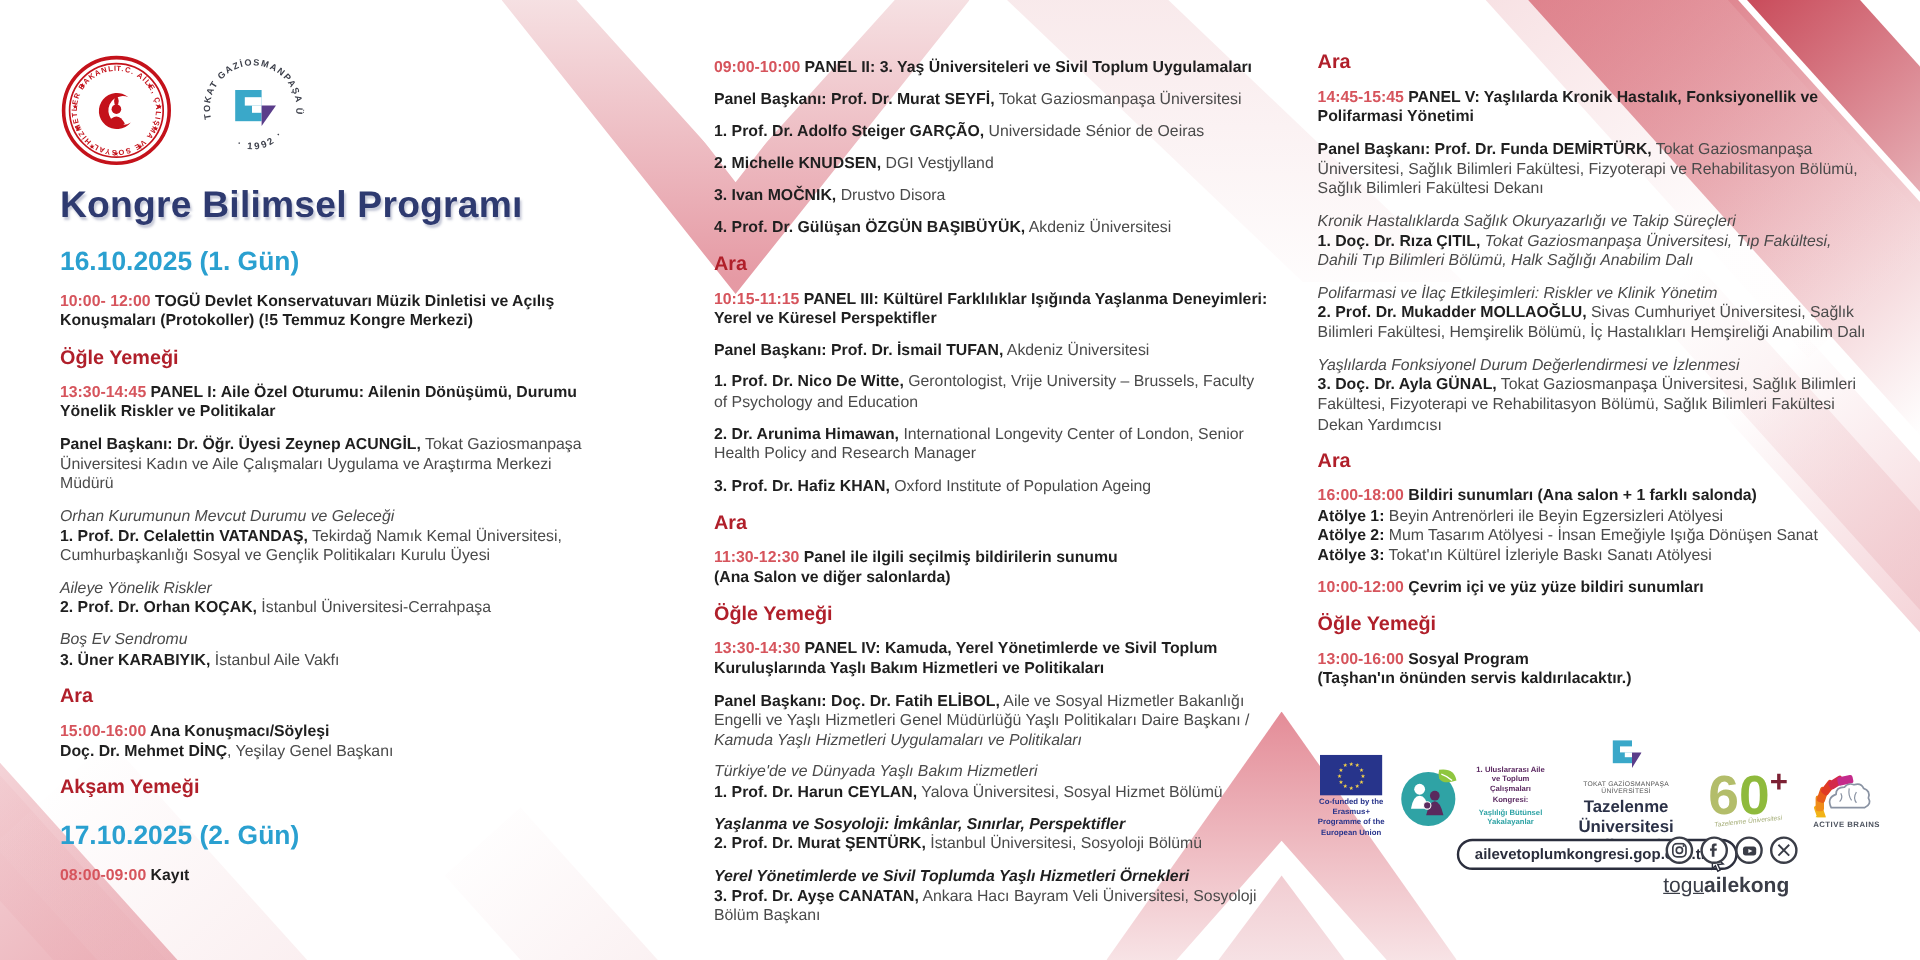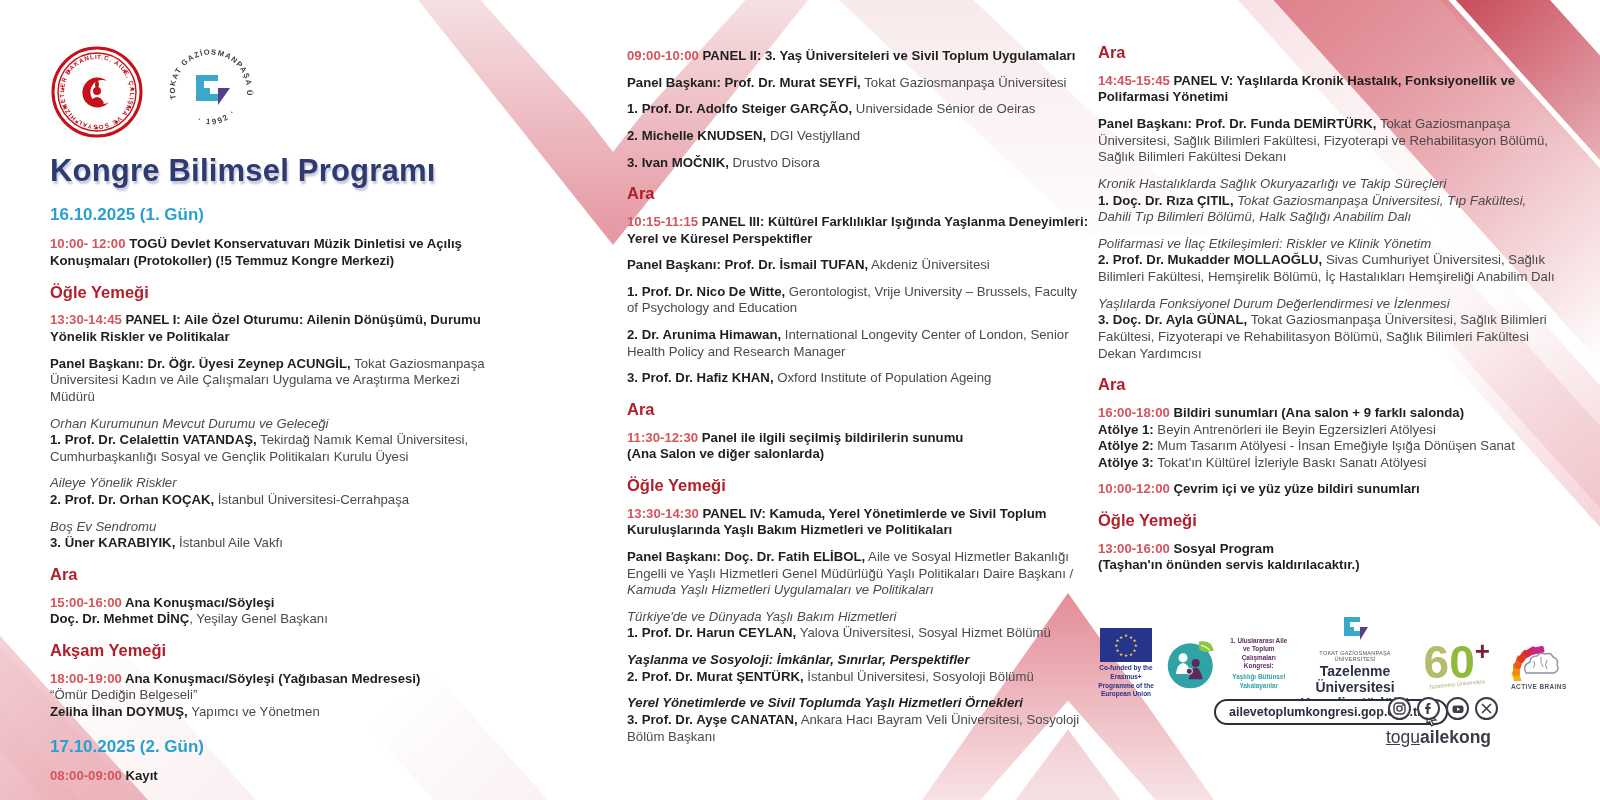--- a/index.html
+++ b/index.html
@@ -52,24 +52,24 @@
   
   .col{position:absolute;}
   .col p.blk{margin:0 0 10px;font-size:13.2px;line-height:1.26;color:#4a4a4a;white-space:pre-line;}
   .col p.day{margin:15px 0 11px;}
   .col p.sec{margin:12px 0 10px;}
   span.time{color:#d6545c;font-weight:bold;}
   span.b{color:#1f1f1f;font-weight:bold;}
   span.n{color:#4a4a4a;}
   span.i{color:#4a4a4a;font-style:italic;}
   span.bi{color:#1f1f1f;font-weight:bold;font-style:italic;}
-  p.day span.dayt{color:#2aa0d0;font-weight:bold;font-size:17px;}
+  p.day span.dayt{color:#2aa0d0;font-weight:bold;font-size:22px;}
   p.sec span.sect{color:#b01f2a;font-weight:bold;font-size:16.5px;}
   #col1{left:50px;top:45px;width:458px;}
-  #col2{left:627px;top:48px;width:464px;}
+  #col2{left:595px;top:48px;width:464px;}
   #col3{left:1098px;top:30px;width:460px;}
   
   .logo-row{display:flex;gap:20px;align-items:flex-start;margin-bottom:14px;}
   .page-title{font-size:31px;font-weight:bold;color:#2e3a70;
     text-shadow:1.5px 2.5px 2px rgba(46,58,112,.28);margin:6px 0 13px;letter-spacing:.2px;}
   
   .footer-logos{position:absolute;left:1096px;top:616px;width:478px;display:flex;align-items:center;gap:9px;}
   .fl{display:flex;flex-direction:column;align-items:center;}
   .eu-caption{font-size:6.5px;color:#27348b;font-weight:bold;text-align:center;line-height:1.35;margin-top:2px;width:60px;}
   .cong-text{width:72px;text-align:center;font-size:6.4px;line-height:1.3;}
@@ -179,35 +179,33 @@
       <p class="blk entry"><span class="i">Orhan Kurumunun Mevcut Durumu ve Geleceği
 </span><span class="b">1. Prof. Dr. Celalettin VATANDAŞ,</span><span class="n"> Tekirdağ Namık Kemal Üniversitesi, Cumhurbaşkanlığı Sosyal ve Gençlik Politikaları Kurulu Üyesi</span></p>
       <p class="blk entry"><span class="i">Aileye Yönelik Riskler
 </span><span class="b">2. Prof. Dr. Orhan KOÇAK,</span><span class="n"> İstanbul Üniversitesi-Cerrahpaşa</span></p>
       <p class="blk entry"><span class="i">Boş Ev Sendromu
 </span><span class="b">3. Üner KARABIYIK,</span><span class="n"> İstanbul Aile Vakfı</span></p>
       <p class="blk sec"><span class="sect">Ara</span></p>
       <p class="blk entry"><span class="time">15:00-16:00 </span><span class="b">Ana Konuşmacı/Söyleşi
 Doç. Dr. Mehmet DİNÇ</span><span class="n">, Yeşilay Genel Başkanı</span></p>
       <p class="blk sec"><span class="sect">Akşam Yemeği</span></p>
-      <p class="blk entry"><span class="time">18:00-19:00 </span><span class="b">Ana Konuşmacı/Söyleşi (Yağıbasan Medresesi)</span><span class="n">
-“Ömür Dediğin Belgeseli”
-</span><span class="b">Zeliha İlhan DOYMUŞ,</span><span class="n"> Yapımcı ve Yönetmen</span></p>
       <p class="blk day"><span class="dayt">17.10.2025 (2. Gün)</span></p>
       <p class="blk entry"><span class="time">08:00-09:00 </span><span class="b">Kayıt</span></p>
     </div>
 </div>
 
 <div class="col" id="col2">
   <div>
       <p class="blk entry"><span class="time">09:00-10:00 </span><span class="b">PANEL II: 3. Yaş Üniversiteleri ve Sivil Toplum Uygulamaları</span></p>
       <p class="blk entry"><span class="b">Panel Başkanı: Prof. Dr. Murat SEYFİ,</span><span class="n"> Tokat Gaziosmanpaşa Üniversitesi</span></p>
       <p class="blk entry"><span class="b">1. Prof. Dr. Adolfo Steiger GARÇÃO,</span><span class="n"> Universidade Sénior de Oeiras</span></p>
       <p class="blk entry"><span class="b">2. Michelle KNUDSEN,</span><span class="n"> DGI Vestjylland</span></p>
       <p class="blk entry"><span class="b">3. Ivan MOČNIK,</span><span class="n"> Drustvo Disora</span></p>
+      <p class="blk entry"><span class="b">4. Prof. Dr. Gülüşan ÖZGÜN BAŞIBÜYÜK,</span><span class="n"> Akdeniz Üniversitesi</span></p>
       <p class="blk sec"><span class="sect">Ara</span></p>
       <p class="blk entry"><span class="time">10:15-11:15 </span><span class="b">PANEL III: Kültürel Farklılıklar Işığında Yaşlanma Deneyimleri: Yerel ve Küresel Perspektifler</span></p>
       <p class="blk entry"><span class="b">Panel Başkanı: Prof. Dr. İsmail TUFAN,</span><span class="n"> Akdeniz Üniversitesi</span></p>
       <p class="blk entry"><span class="b">1. Prof. Dr. Nico De Witte,</span><span class="n"> Gerontologist, Vrije University – Brussels, Faculty of Psychology and Education</span></p>
       <p class="blk entry"><span class="b">2. Dr. Arunima Himawan,</span><span class="n"> International Longevity Center of London, Senior Health Policy and Research Manager</span></p>
       <p class="blk entry"><span class="b">3. Prof. Dr. Hafiz KHAN,</span><span class="n"> Oxford Institute of Population Ageing</span></p>
       <p class="blk sec"><span class="sect">Ara</span></p>
       <p class="blk entry"><span class="time">11:30-12:30 </span><span class="b">Panel ile ilgili seçilmiş bildirilerin sunumu
 (Ana Salon ve diğer salonlarda)</span></p>
       <p class="blk sec"><span class="sect">Öğle Yemeği</span></p>
@@ -227,21 +225,21 @@
       <p class="blk sec"><span class="sect">Ara</span></p>
       <p class="blk entry"><span class="time">14:45-15:45 </span><span class="b">PANEL V: Yaşlılarda Kronik Hastalık, Fonksiyonellik ve Polifarmasi Yönetimi</span></p>
       <p class="blk entry"><span class="b">Panel Başkanı: Prof. Dr. Funda DEMİRTÜRK,</span><span class="n"> Tokat Gaziosmanpaşa Üniversitesi, Sağlık Bilimleri Fakültesi, Fizyoterapi ve Rehabilitasyon Bölümü, Sağlık Bilimleri Fakültesi Dekanı</span></p>
       <p class="blk entry"><span class="i">Kronik Hastalıklarda Sağlık Okuryazarlığı ve Takip Süreçleri
 </span><span class="b">1. Doç. Dr. Rıza ÇITIL,</span><span class="i"> Tokat Gaziosmanpaşa Üniversitesi, Tıp Fakültesi, Dahili Tıp Bilimleri Bölümü, Halk Sağlığı Anabilim Dalı</span></p>
       <p class="blk entry"><span class="i">Polifarmasi ve İlaç Etkileşimleri: Riskler ve Klinik Yönetim
 </span><span class="b">2. Prof. Dr. Mukadder MOLLAOĞLU,</span><span class="n"> Sivas Cumhuriyet Üniversitesi, Sağlık Bilimleri Fakültesi, Hemşirelik Bölümü, İç Hastalıkları Hemşireliği Anabilim Dalı</span></p>
       <p class="blk entry"><span class="i">Yaşlılarda Fonksiyonel Durum Değerlendirmesi ve İzlenmesi
 </span><span class="b">3. Doç. Dr. Ayla GÜNAL,</span><span class="n"> Tokat Gaziosmanpaşa Üniversitesi, Sağlık Bilimleri Fakültesi, Fizyoterapi ve Rehabilitasyon Bölümü, Sağlık Bilimleri Fakültesi Dekan Yardımcısı</span></p>
       <p class="blk sec"><span class="sect">Ara</span></p>
-      <p class="blk entry"><span class="time">16:00-18:00 </span><span class="b">Bildiri sunumları (Ana salon + 9 farklı salonda)</span><span class="n">
+      <p class="blk entry"><span class="time">16:00-18:00 </span><span class="b">Bildiri sunumları (Ana salon + 1 farklı salonda)</span><span class="n">
 </span><span class="b">Atölye 1:</span><span class="n"> Beyin Antrenörleri ile Beyin Egzersizleri Atölyesi
 </span><span class="b">Atölye 2:</span><span class="n"> Mum Tasarım Atölyesi - İnsan Emeğiyle Işığa Dönüşen Sanat
 </span><span class="b">Atölye 3:</span><span class="n"> Tokat'ın Kültürel İzleriyle Baskı Sanatı Atölyesi</span></p>
       <p class="blk entry"><span class="time">10:00-12:00 </span><span class="b">Çevrim içi ve yüz yüze bildiri sunumları</span></p>
       <p class="blk sec"><span class="sect">Öğle Yemeği</span></p>
       <p class="blk entry"><span class="time">13:00-16:00 </span><span class="b">Sosyal Program
 (Taşhan'ın önünden servis kaldırılacaktır.)</span></p>
     </div>
 </div>
 

